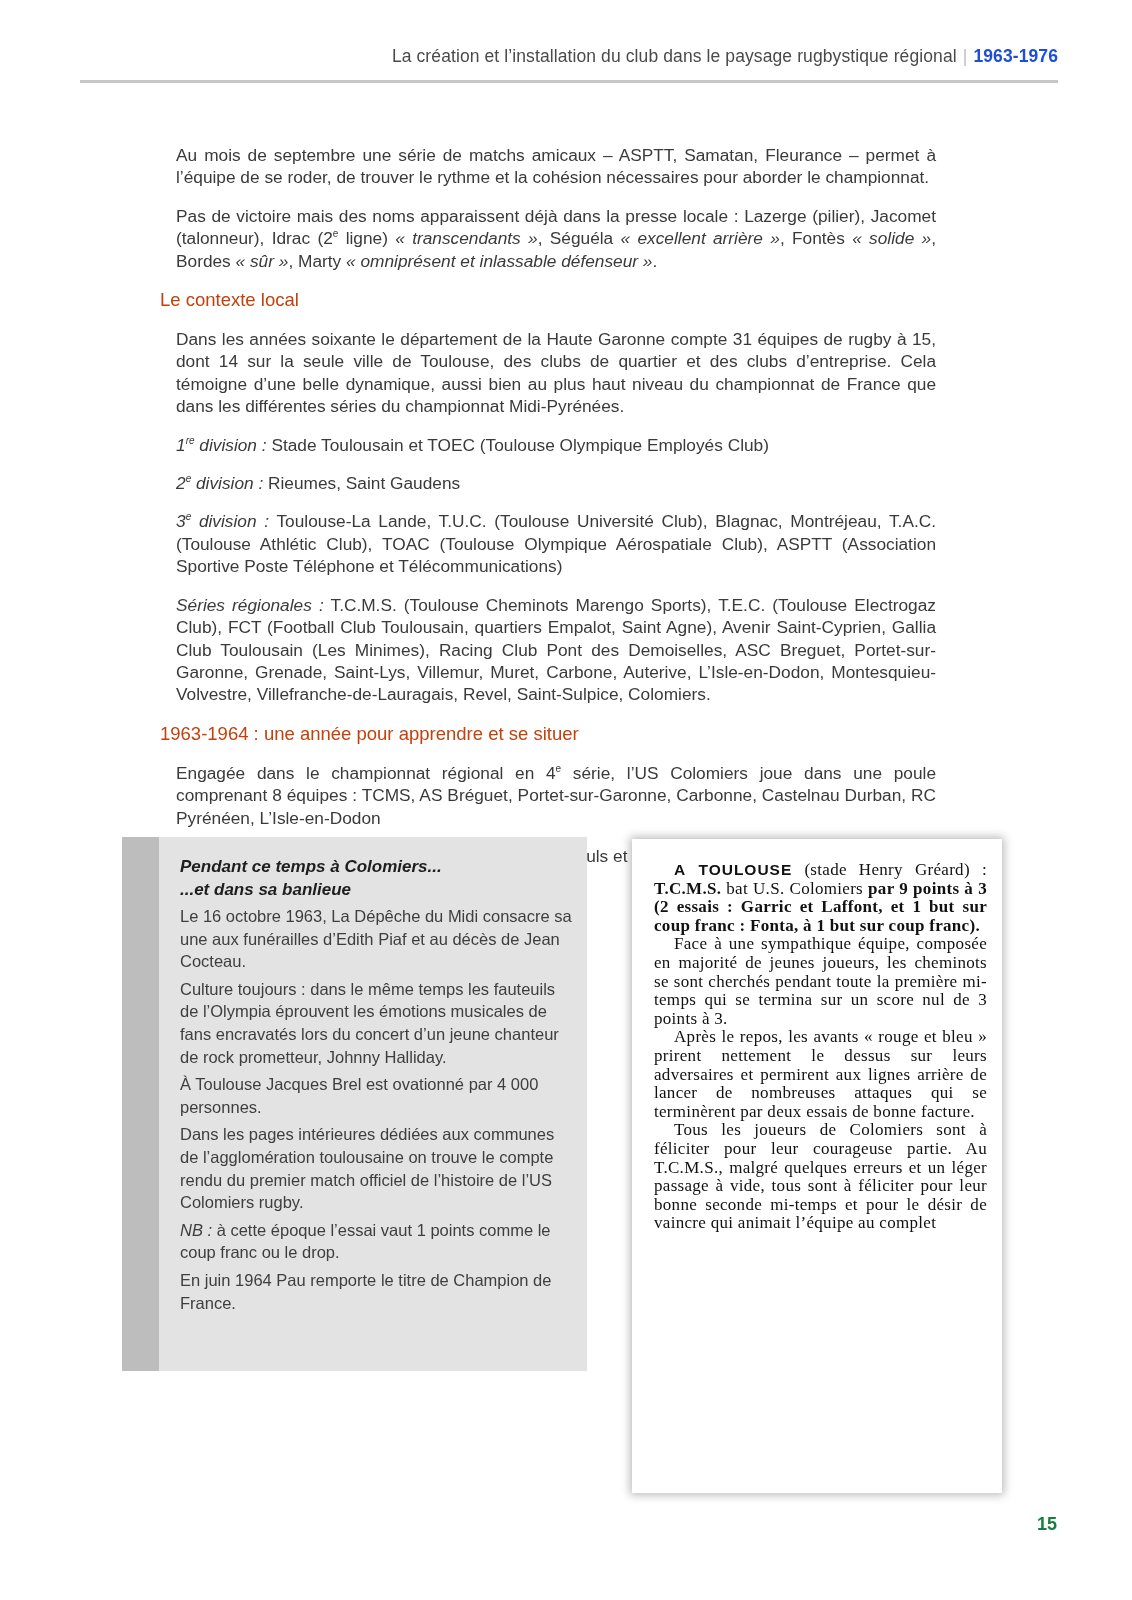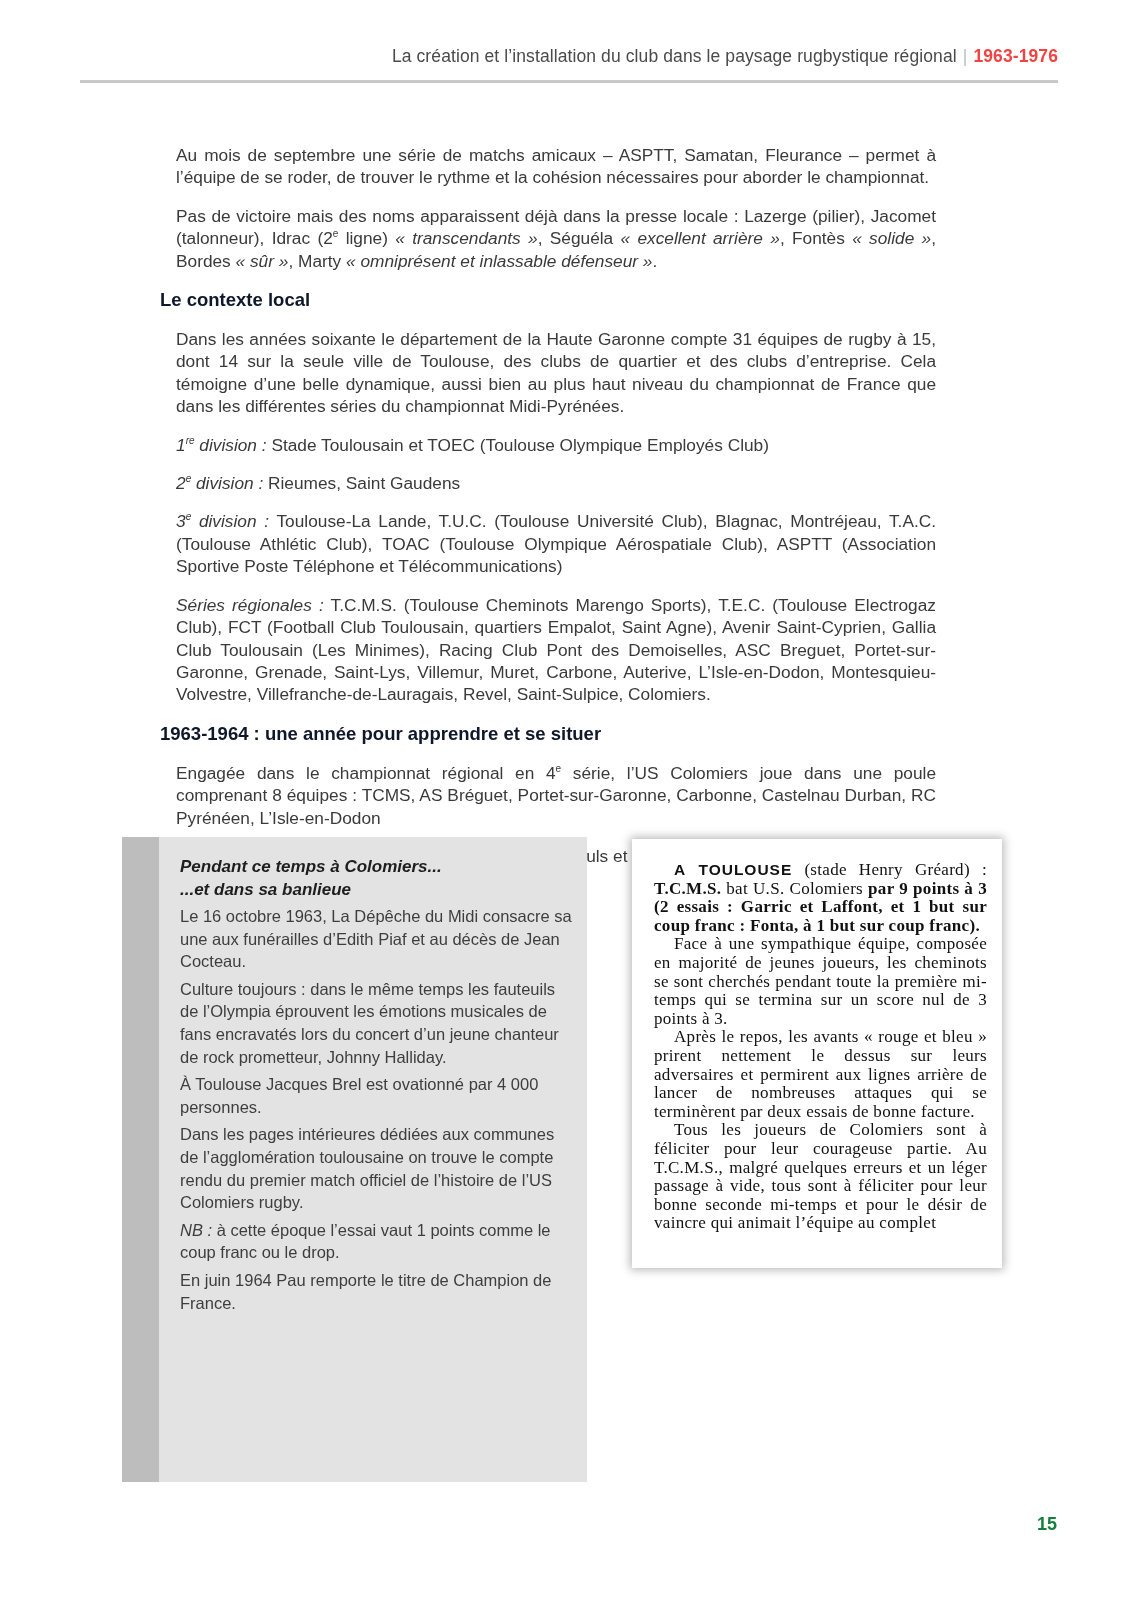--- a/index.html
+++ b/index.html
@@ -6,55 +6,55 @@
   body {
     width: 1132px; height: 1600px; background: #ffffff; position: relative;
     font-family: "Liberation Sans", "DejaVu Sans", sans-serif; color: #3a3a3a;
     overflow: hidden;
   }
   .running-head {
     position: absolute; left: 80px; top: 46px; width: 978px; text-align: right;
     font-size: 17.5px; color: #4a4a4a; letter-spacing: 0.1px;
   }
   .running-head .sep { color: #bdbdbd; margin: 0 6px; }
-  .running-head .years { font-weight: bold; color: #ef4444; }
+  .running-head .years { font-weight: bold; color: #1d4ed8; }
   .head-rule {
     position: absolute; left: 80px; top: 80px; width: 978px; height: 3px; background: #c8c8c8;
   }
   .main {
     position: absolute; left: 160px; top: 128px; width: 792px;
     font-size: 17.3px; line-height: 22.4px; color: #3a3a3a; text-align: justify;
   }
   .main p { margin: 16px; }
   .main h2 {
-    margin: 15px 0 8px 0; font-size: 18.5px; font-weight: bold; color: #0f172a; line-height: 24px;
+    margin: 15px 0 8px 0; font-size: 18.5px; font-weight: normal; color: #c2410c; line-height: 24px;
   }
   .main em { font-style: italic; }
   .main sup { font-size: 10px; vertical-align: super; line-height: 0; }
 
   .sidebar-box {
-    position: absolute; left: 122px; top: 837px; width: 465px; height: 645px;
+    position: absolute; left: 122px; top: 837px; width: 465px; height: 534px;
     background: #e3e3e3;
   }
   .sidebar-box .bar {
     position: absolute; left: 0; top: 0; width: 37px; height: 100%; background: #bdbdbd;
   }
   .sidebar-box .content {
     position: absolute; left: 58px; top: 18px; width: 395px;
     font-size: 16.5px; line-height: 22.6px; color: #3e3e3e;
   }
   .sidebar-box .title {
     font-style: italic; font-weight: bold; color: #1e1e1e; font-size: 17px; line-height: 23px;
     margin-bottom: 4px;
   }
   .sidebar-box p { margin: 0 0 5px 0; }
   .sidebar-box em { font-style: italic; }
 
   .clipping {
-    position: absolute; left: 632px; top: 839px; width: 370px; height: 429px;
+    position: absolute; left: 632px; top: 839px; width: 370px; height: 654px;
     background: #ffffff; box-shadow: 0 0 9px 2px rgba(0,0,0,0.28);
   }
   .clipping .col {
     position: absolute; left: 22px; top: 22px; width: 333px;
     font-family: "Liberation Serif", "DejaVu Serif", serif; font-size: 17px; line-height: 18.6px;
     color: #111111; text-align: justify; letter-spacing: 0.3px;
   }
   .clipping .col p { margin: 0; text-indent: 0; }
   .clipping .col p.ind { text-indent: 20px; }
   .clipping .lead {

